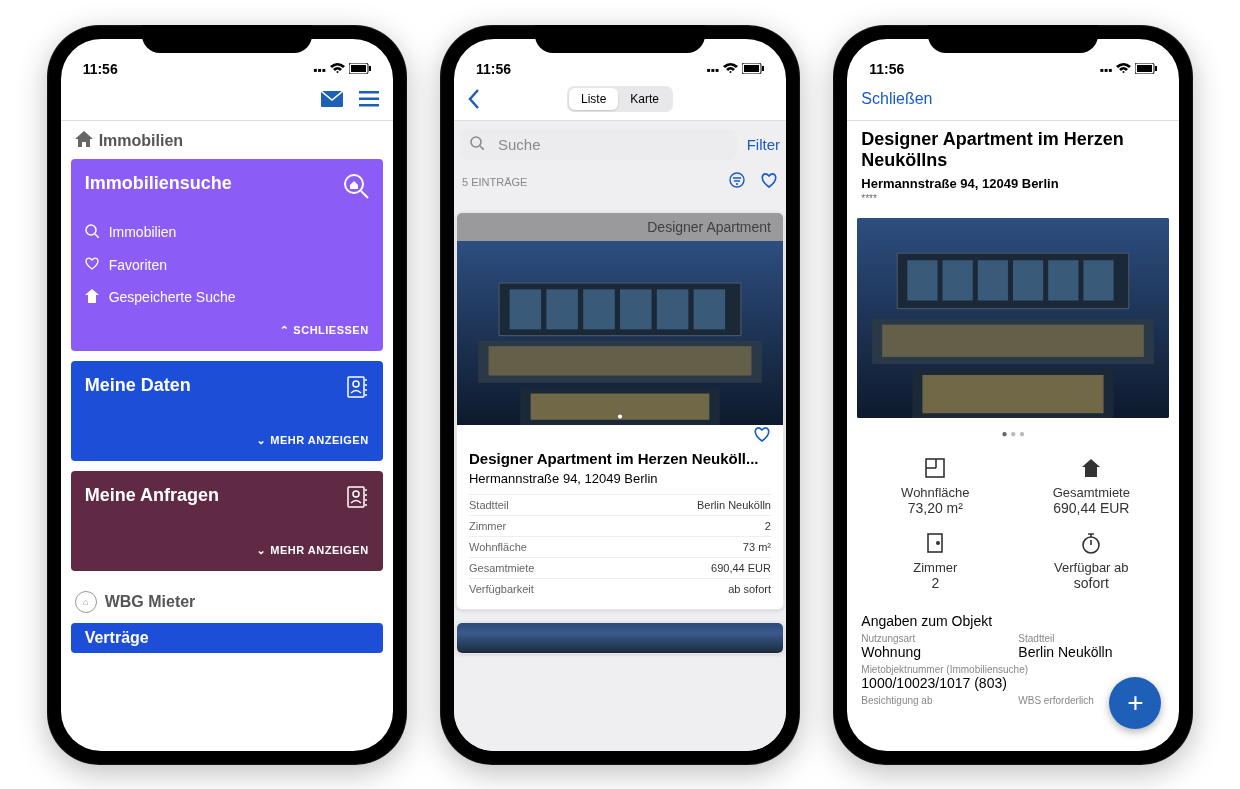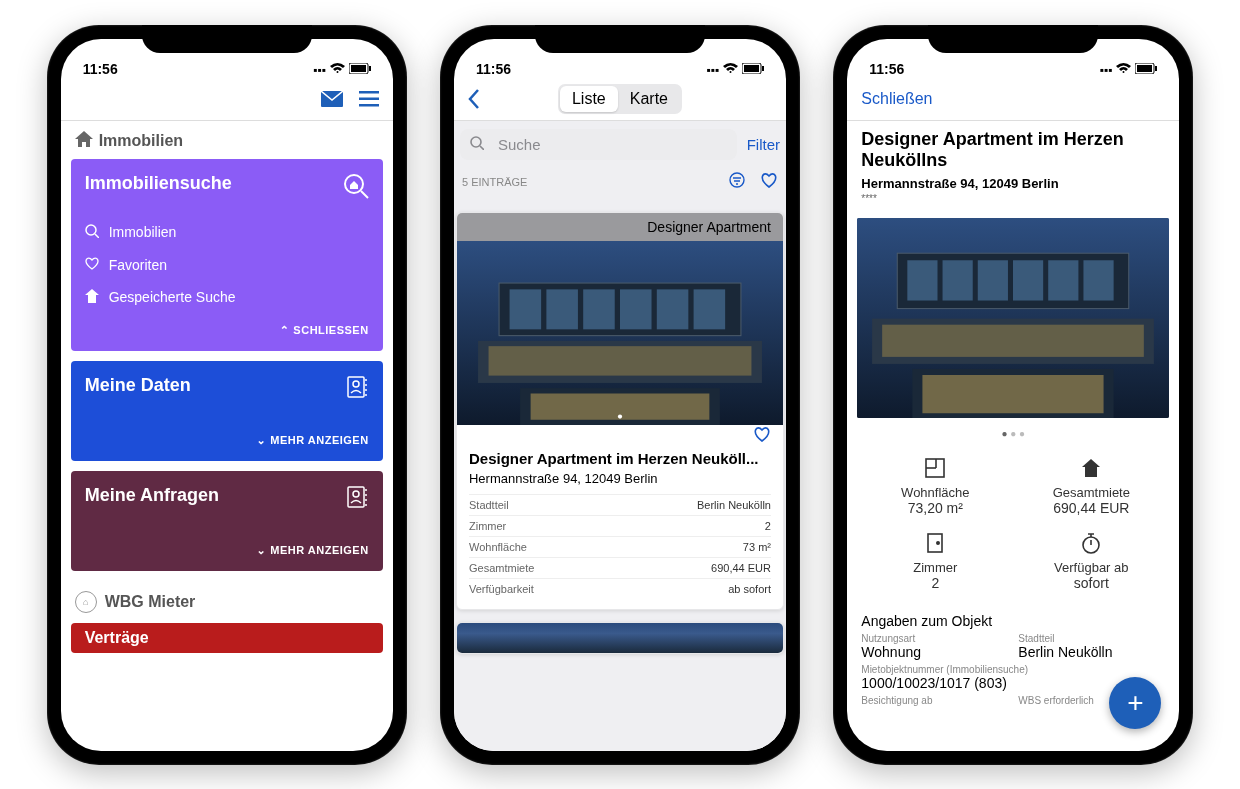--- a/index.html
+++ b/index.html
@@ -13,40 +13,40 @@
   .nav-icons-right { display:flex; gap:16px; }
   .icon { display:inline-flex; align-items:center; justify-content:center; }
   .content { height: calc(100% - 82px); overflow:hidden; padding: 0 10px; }
 
   
   .section-head { display:flex; align-items:center; gap:6px; padding: 10px 4px 8px; color:#555; font-weight:600; }
   .card { border-radius: 4px; color:#fff; padding: 14px; margin-bottom: 10px; position:relative; }
   .card-blue { background:#8b5cf6; }
   .card-red  { background:#1d4ed8; }
   .card-purple { background:#602a44; }
-  .card-green { background:#b91c1c; height:30px; padding:6px 14px; overflow:hidden; }
+  .card-green { background:#1d4ed8; height:30px; padding:6px 14px; overflow:hidden; }
   .card-title { font-size: 18px; font-weight:700; }
   .card-icon { position:absolute; top:14px; right:14px; }
   .card-items { margin-top: 22px; }
   .card-item { display:flex; align-items:center; gap:10px; padding:8px 0; font-size:14px; }
   .card-footer { text-align:right; font-size:11px; font-weight:700; letter-spacing:.5px; margin-top:10px; display:flex; justify-content:flex-end; align-items:center; gap:4px; }
   .wbg-row { display:flex; align-items:center; gap:8px; padding:10px 4px; color:#555; font-weight:600; }
   .wbg-logo { width:22px; height:22px; border-radius:50%; border:1px solid #999; display:flex; align-items:center; justify-content:center; font-size:9px; color:#888;}
 
   
-  .seg-control { display:flex; background:#e8e8ea; border-radius:7px; padding:2px; font-size:16px; }
+  .seg-control { display:flex; background:#e8e8ea; border-radius:7px; padding:2px; font-size:12px; }
   .seg { padding:4px 12px; border-radius:6px; }
   .seg.active { background:#fff; box-shadow:0 1px 2px rgba(0,0,0,.15); }
   .search-row { display:flex; gap:10px; align-items:center; padding: 8px 6px; }
   .search-box { flex:1; background:#ececee; border-radius:8px; padding:7px 10px; color:#8a8a8e; display:flex; align-items:center; gap:14px; font-size:15px;}
   .filter-link { color:#1959c8; font-size:15px; }
   .meta-row { display:flex; justify-content:space-between; align-items:center; padding: 4px 8px 20px; color:#888; font-size:11px; }
   .meta-icons { display:flex; gap:14px; color:#1959c8; font-size:16px;}
   .listing-card { background:#fff; border-radius:6px; overflow:hidden; margin: 0 2px 12px; box-shadow: 0 1px 4px rgba(0,0,0,.12); border:1px solid #e7e7e9;}
-  .listing-label { background:#9a9a9d; color:#000000; text-align:right; padding:6px 12px; font-size:14px; }
+  .listing-label { background:#9a9a9d; color:#404040; text-align:right; padding:6px 12px; font-size:14px; }
   .listing-img { height:175px; background: linear-gradient(180deg,#2a4a7c 0%,#3a5a8c 35%,#1a2a3c 100%); position:relative; }
   .building-silhouette { position:absolute; inset:0; }
   .listing-body { padding:10px 12px; }
   .listing-fav { text-align:right; color:#1959c8; font-size:16px; padding-bottom:4px;}
   .listing-title { font-weight:700; font-size:15px; white-space:nowrap; overflow:hidden; text-overflow:ellipsis;}
   .listing-addr { font-size:13px; padding:4px 0 8px; }
   .kv { display:flex; justify-content:space-between; font-size:11px; color:#666; padding:4px 0; border-top:1px solid #eee;}
   .kv:first-of-type{border-top:1px solid #eee;}
   .kv-val { color:#333; text-align:right;}
   .content2 { height: calc(100% - 82px); overflow:hidden; background:#efeff2; }

